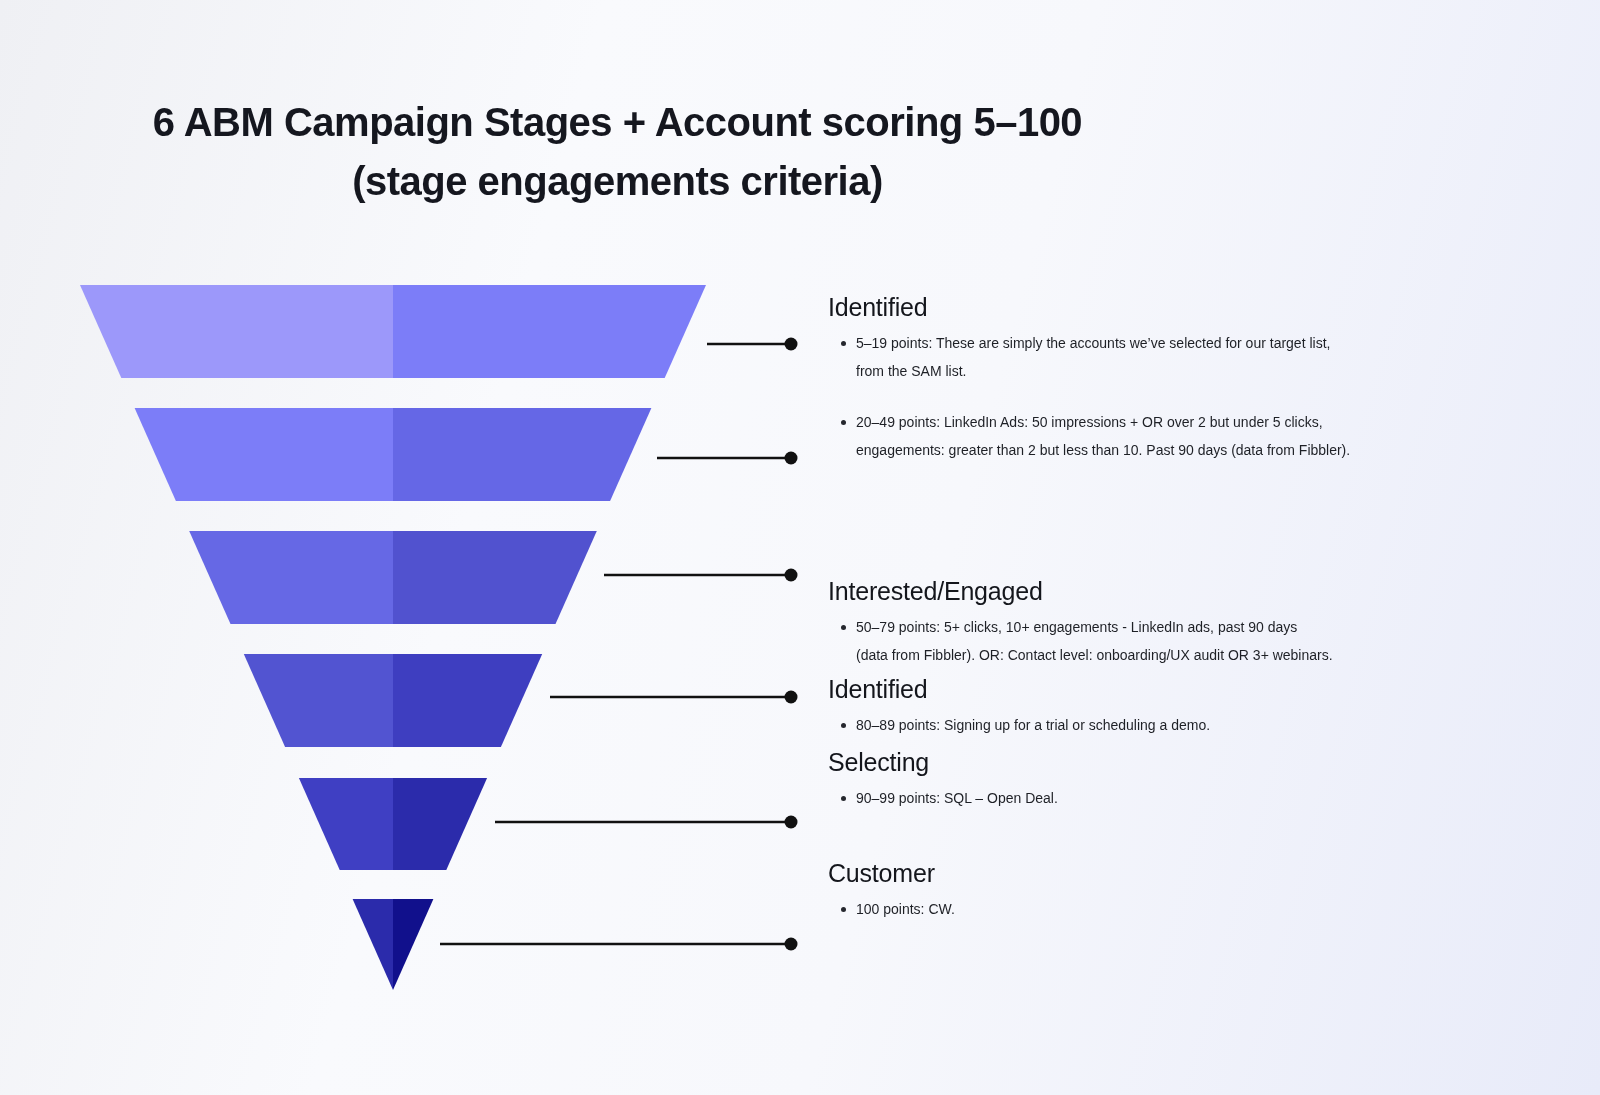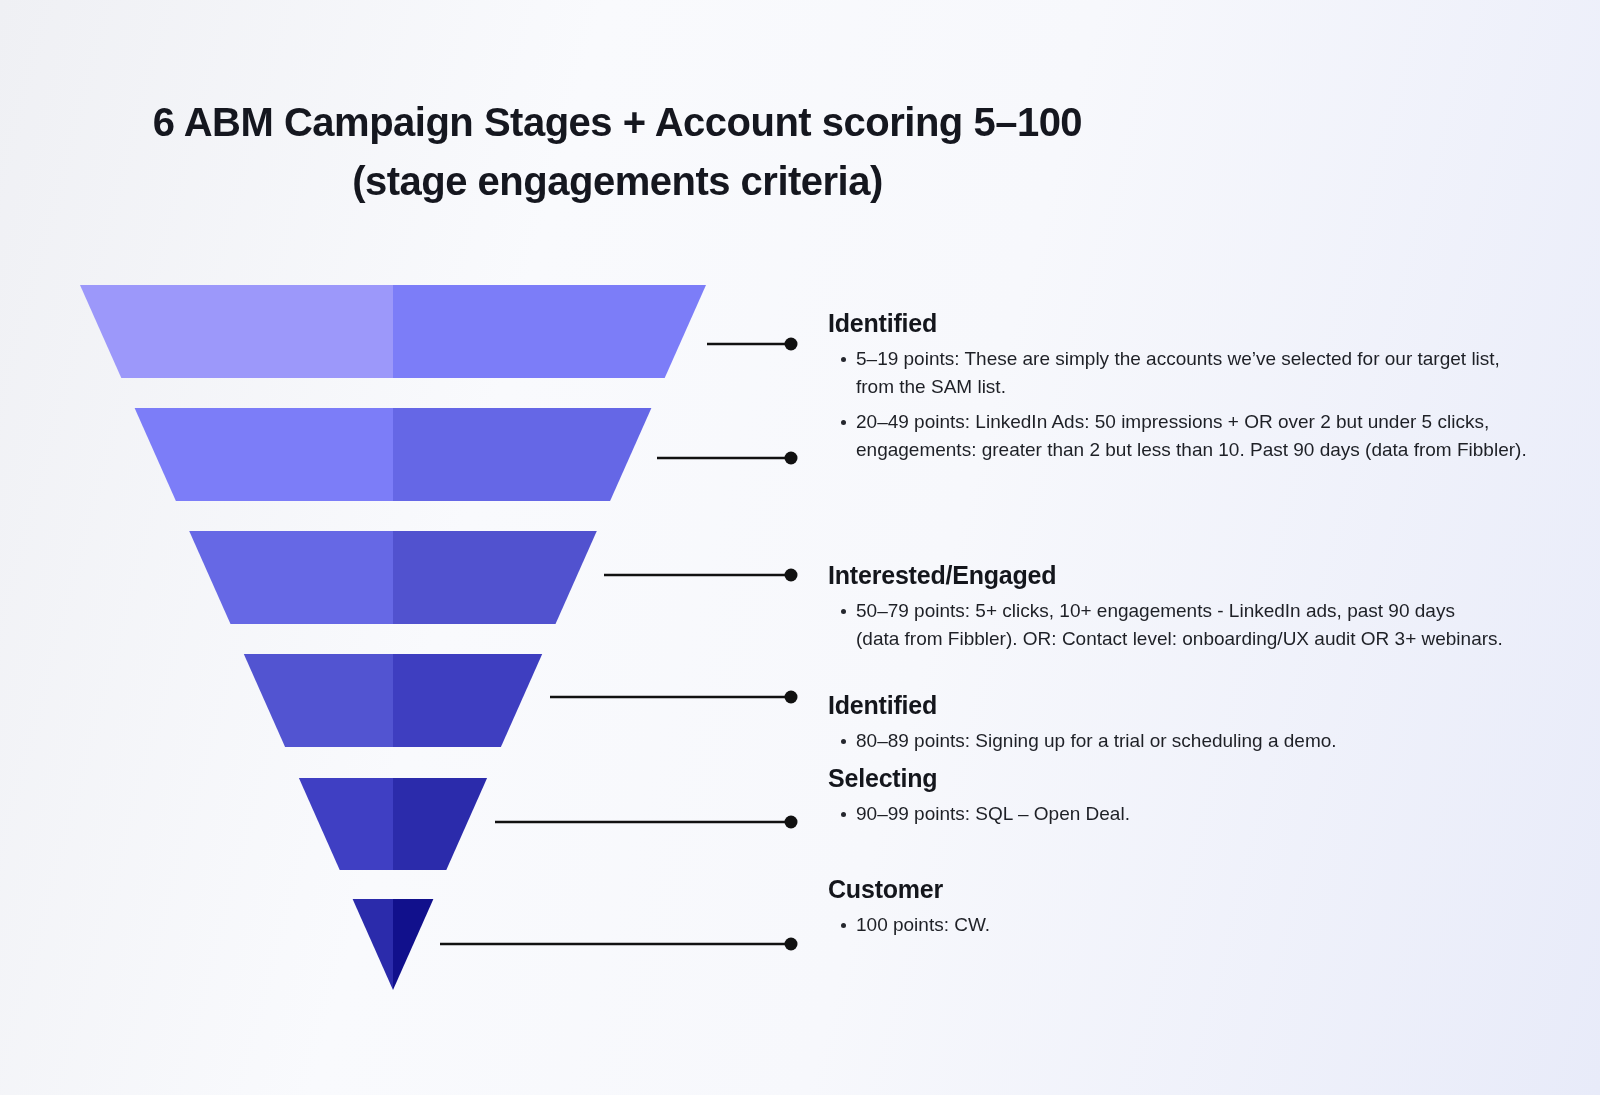--- a/index.html
+++ b/index.html
@@ -32,41 +32,41 @@
   #funnel-svg {
     position: absolute;
     top: 0;
     left: 0;
   }
   .stage {
     position: absolute;
     left: 828px;
   }
   .stage h2 {
-    margin: 16px 0 7px 0;
+    margin: 0 0 7px 0;
     font-size: 25px;
     line-height: 30px;
-    font-weight: 700;
+    font-weight: 400;
     color: #14161c;
     letter-spacing: -0.2px;
   }
   .bullet {
     display: flex;
     align-items: flex-start;
   }
   .bullet .dot {
     width: 5px;
     height: 5px;
     border-radius: 50%;
     background: #25272e;
     margin: 12px 10px 0 13px;
     flex: 0 0 auto;
   }
   .bullet .lines div {
-    font-size: 19px;
+    font-size: 14px;
     line-height: 28px;
     color: #1e2026;
     white-space: nowrap;
   }
 </style>
 </head>
 <body>
 
 <h1 class="page-title">
   <span>6 ABM Campaign Stages + Account scoring 5–100</span><br>
@@ -125,21 +125,21 @@
 <div class="stage" style="top:408px">
   <div class="bullet">
     <span class="dot"></span>
     <div class="lines">
       <div>20–49 points: LinkedIn Ads: 50 impressions + OR over 2 but under 5 clicks,</div>
       <div>engagements: greater than 2 but less than 10. Past 90 days (data from Fibbler).</div>
     </div>
   </div>
 </div>
 
-<div class="stage" style="top:544px">
+<div class="stage" style="top:576px">
   <h2>Interested/Engaged</h2>
   <div class="bullet">
     <span class="dot"></span>
     <div class="lines">
       <div>50–79 points: 5+ clicks, 10+ engagements - LinkedIn ads, past 90 days</div>
       <div>(data from Fibbler). OR: Contact level: onboarding/UX audit OR 3+ webinars.</div>
     </div>
   </div>
 </div>
 

